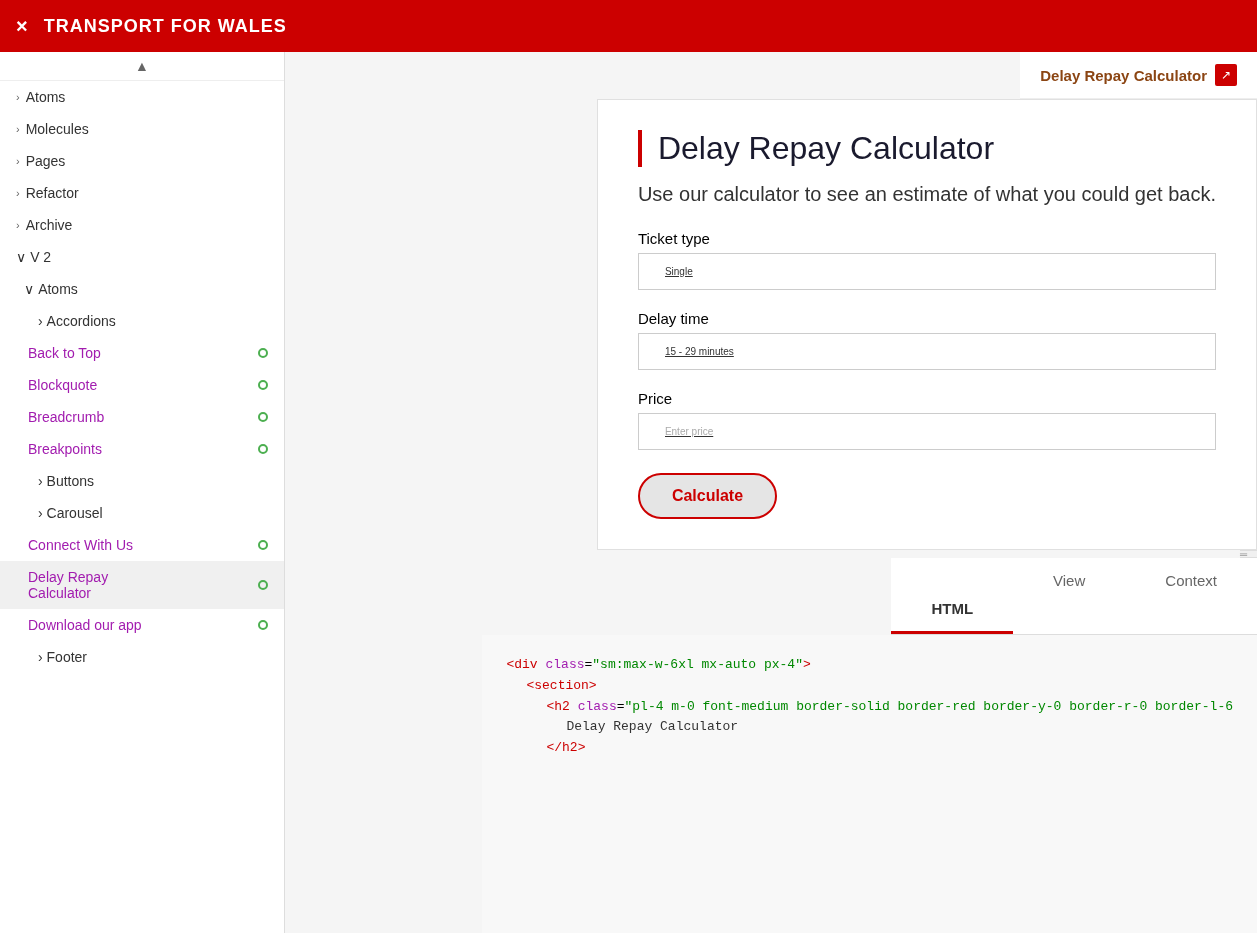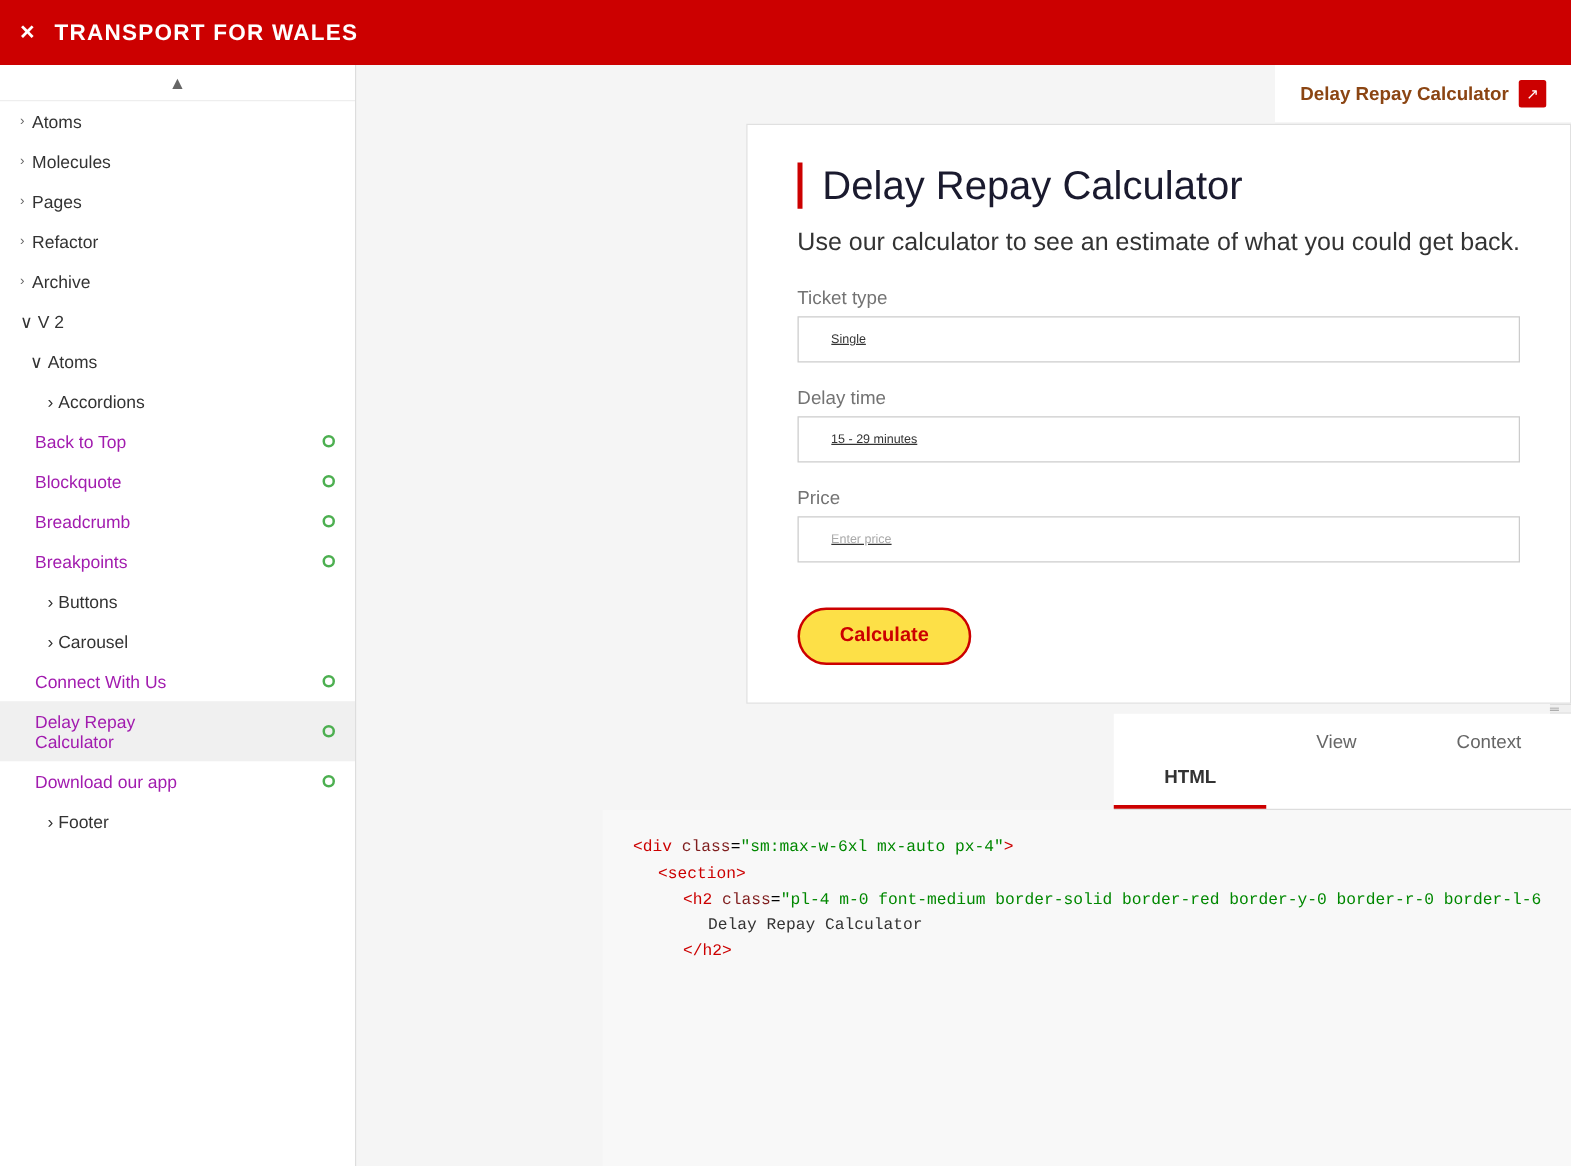--- a/index.html
+++ b/index.html
@@ -170,48 +170,48 @@
     .preview-subtitle {
       font-size: 20px;
       color: #333;
       margin-bottom: 24px;
     }
     .form-group {
       margin-bottom: 20px;
     }
     .form-label {
       font-size: 15px;
-      color: #737373;
+      color: #000000;
       margin-bottom: 6px;
       display: block;
     }
     .form-select, .form-input {
       width: 100%;
       padding: 12px 26px;
       font-size: 10px;
       border: 1px solid #ccc;
       color: #333;
       background: #fff;
       outline: none;
       appearance: none;
       text-decoration: underline;
     }
     .form-input::placeholder {
       color: #aaa;
     }
     .calculate-btn {
-      background: #fde047;
+      background: #e5e5e5;
       color: #cc0000;
       border: 2px solid #cc0000;
       border-radius: 25px;
       padding: 12px 32px;
       font-size: 16px;
       font-weight: bold;
       cursor: pointer;
-      margin-top: 16px;
+      margin-top: 3px;
     }
 
     
     .resize-handle {
       height: 8px;
       background: #f0f0f0;
       border-top: 1px solid #ddd;
       border-bottom: 1px solid #ddd;
       display: flex;
       align-items: center;
@@ -249,21 +249,21 @@
       background: #f8f8f8;
       padding: 20px 24px;
       font-family: 'Courier New', monospace;
       font-size: 13px;
       line-height: 1.6;
       overflow-x: auto;
       flex: 1;
     }
     .code-line { white-space: pre; }
     .code-tag { color: #cc0000; }
-    .code-attr { color: #7f1d1d; }
+    .code-attr { color: #a21caf; }
     .code-string { color: #008800; }
     .code-text { color: #333; }
     .code-indent-1 { padding-left: 20px; }
     .code-indent-2 { padding-left: 40px; }
     .code-indent-3 { padding-left: 60px; }
   </style>
 </head>
 <body>
 
 <header class="header">

